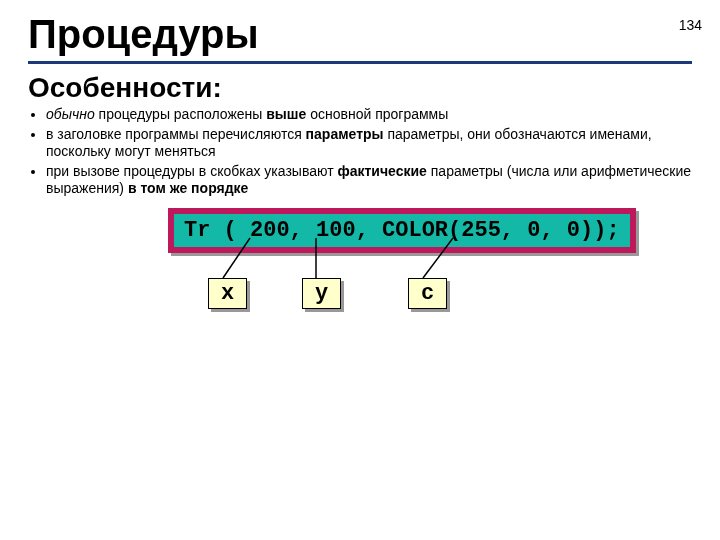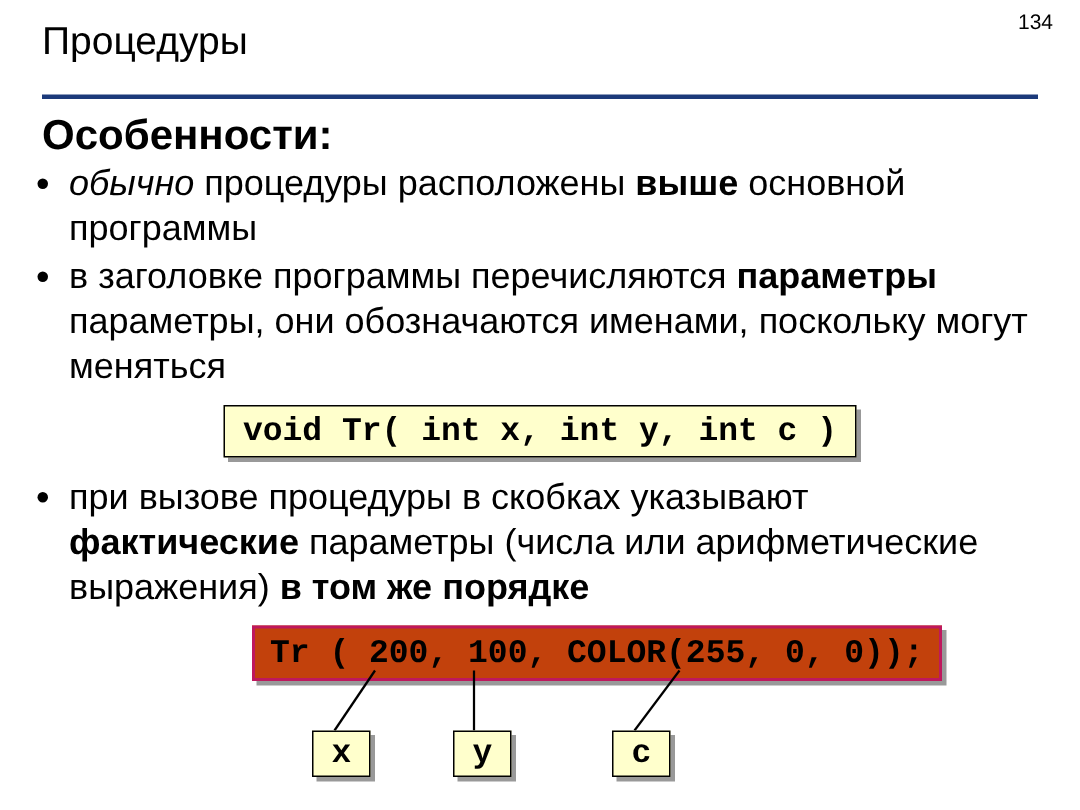--- a/index.html
+++ b/index.html
@@ -9,45 +9,45 @@
     width: 720px;
     height: 540px;
     background: #ffffff;
     font-family: Arial, Helvetica, sans-serif;
     color: #000;
     position: relative;
     overflow: hidden;
   }
   .page-num {
     position: absolute;
-    top: 6px;
+    top: 17px;
     right: 18px;
     font-size: 14px;
     color: #000;
   }
   .slide {
     padding: 12px 28px 0 28px;
   }
   .title {
-    font-size: 26px;
-    font-weight: normal;
+    font-size: 40px;
+    font-weight: bold;
     margin: 0 0 4px 0;
-    padding-bottom: 20px;
+    padding-bottom: 4px;
     border-bottom: 3px solid #1c3a7a;
   }
   .subtitle {
     font-size: 28px;
     font-weight: bold;
     margin: 8px 0 2px 0;
   }
   ul.bullets {
     margin: 0 0 0 18px;
     padding: 0;
     list-style: disc;
-    font-size: 24px;
+    font-size: 14px;
     line-height: 1.25;
   }
   ul.bullets li {
     margin-bottom: 2px;
   }
   .italic { font-style: italic; }
   .bold { font-weight: bold; }
   .codebox-wrap {
     text-align: center;
     margin: 10px 0 12px 0;
@@ -63,22 +63,22 @@
     font-weight: bold;
     white-space: pre;
   }
   .call-wrap {
     position: relative;
     margin: 10px 0 0 140px;
     height: 120px;
   }
   .call-code {
     display: inline-block;
-    background: #c2410c;
-    border: 2px solid #be185d;
+    background: #14b8a6;
+    border: 6px solid #be185d;
     box-shadow: 3px 3px 0 #999;
     padding: 4px 10px;
     font-family: "Courier New", monospace;
     font-size: 22px;
     font-weight: bold;
     white-space: pre;
   }
   .varbox {
     position: absolute;
     background: #ffffcc;
@@ -110,23 +110,20 @@
 
   <ul class="bullets">
     <li>
       <span class="italic">обычно</span><span> процедуры расположены </span><span class="bold">выше</span><span> основной программы</span>
     </li>
     <li>
       <span>в заголовке программы перечисляются </span><span class="bold">параметры</span><span> параметры, они обозначаются именами, поскольку могут меняться</span>
     </li>
   </ul>
 
-  <div class="codebox-wrap">
-    <div class="codebox">void Tr( int x, int y, int c )</div>
-  </div>
 
   <ul class="bullets">
     <li>
       <span>при вызове процедуры в скобках указывают </span><span class="bold">фактические</span><span> параметры (числа или арифметические выражения) </span><span class="bold">в том же порядке</span>
     </li>
   </ul>
 
   <div class="call-wrap">
     <div class="call-code">Tr ( 200, 100, COLOR(255, 0, 0));</div>
 

